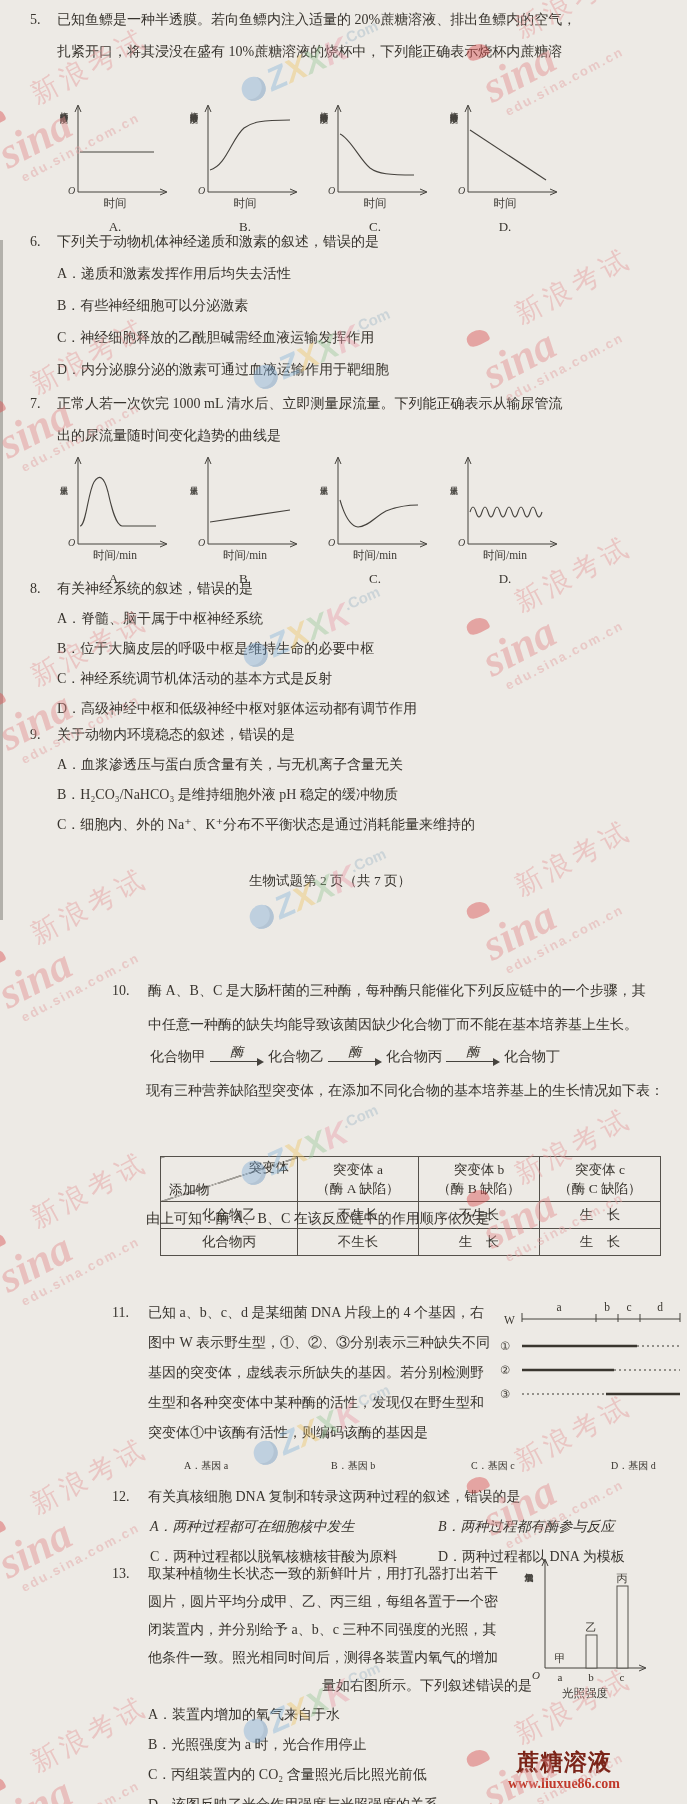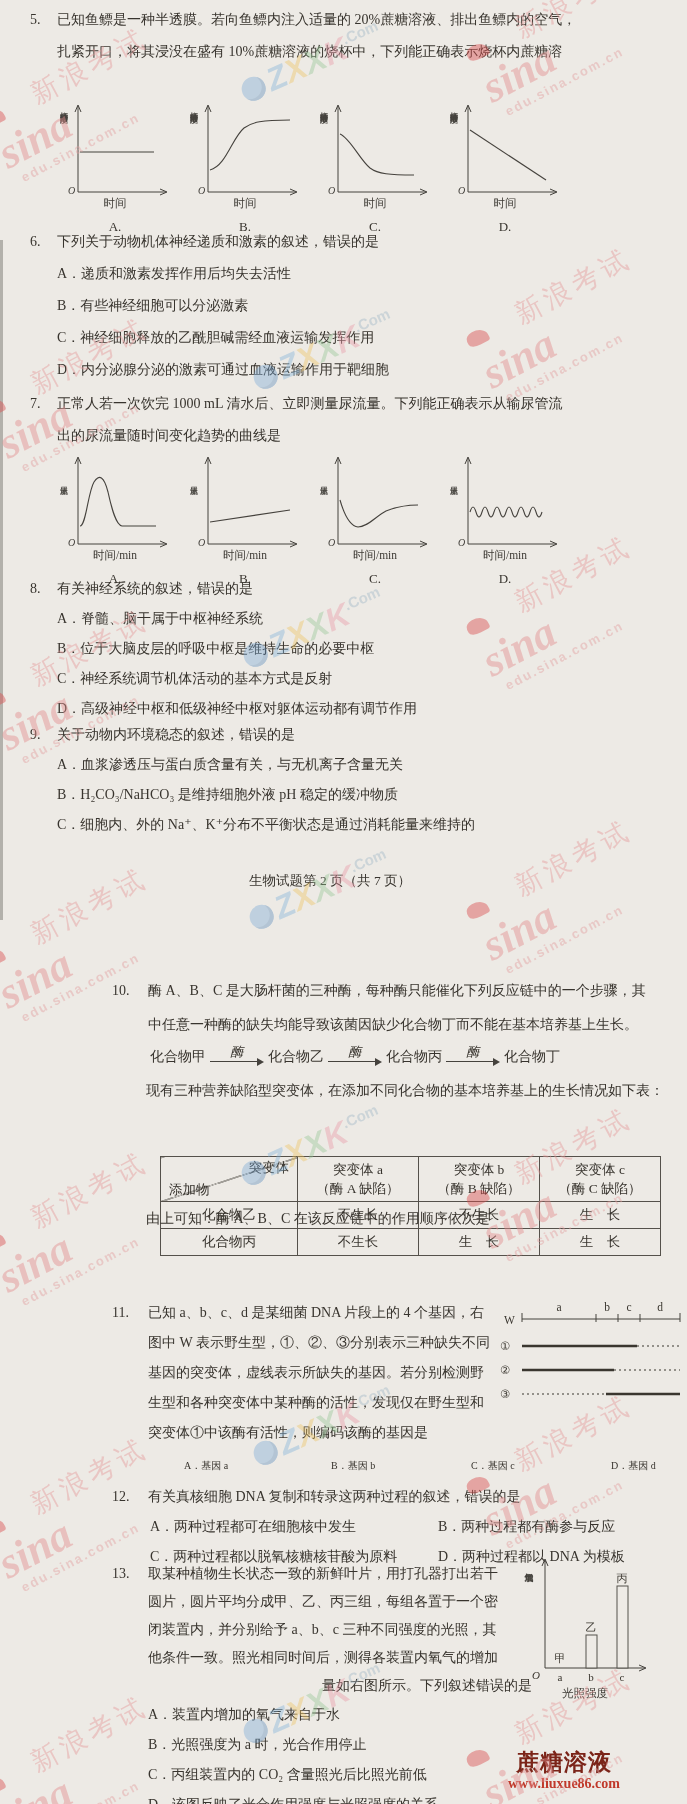--- a/index.html
+++ b/index.html
@@ -325,21 +325,21 @@
     <span class="wB">B．基因 b</span>
     <span class="wC">C．基因 c</span>
     <span>D．基因 d</span>
   </div>
 
   <div class="qblock lh30" style="left:112px;top:1482px;width:560px;">
     <div class="qline">
         <span class="qnum w">12.</span>
         <span>有关真核细胞 DNA 复制和转录这两种过程的叙述，错误的是</span>
       </div>
-    <div class="optrow" style="line-height:30px;">
+    <div class="optrow" style="line-height:30px;font-style:italic;">
       <span class="o1">A．两种过程都可在细胞核中发生</span>
       <span>B．两种过程都有酶参与反应</span>
     </div>
     <div class="optrow" style="line-height:30px;">
       <span class="o1">C．两种过程都以脱氧核糖核苷酸为原料</span>
       <span>D．两种过程都以 DNA 为模板</span>
     </div>
   </div>
 
   <div class="qblock lh28" style="left:112px;top:1560px;width:420px;">

